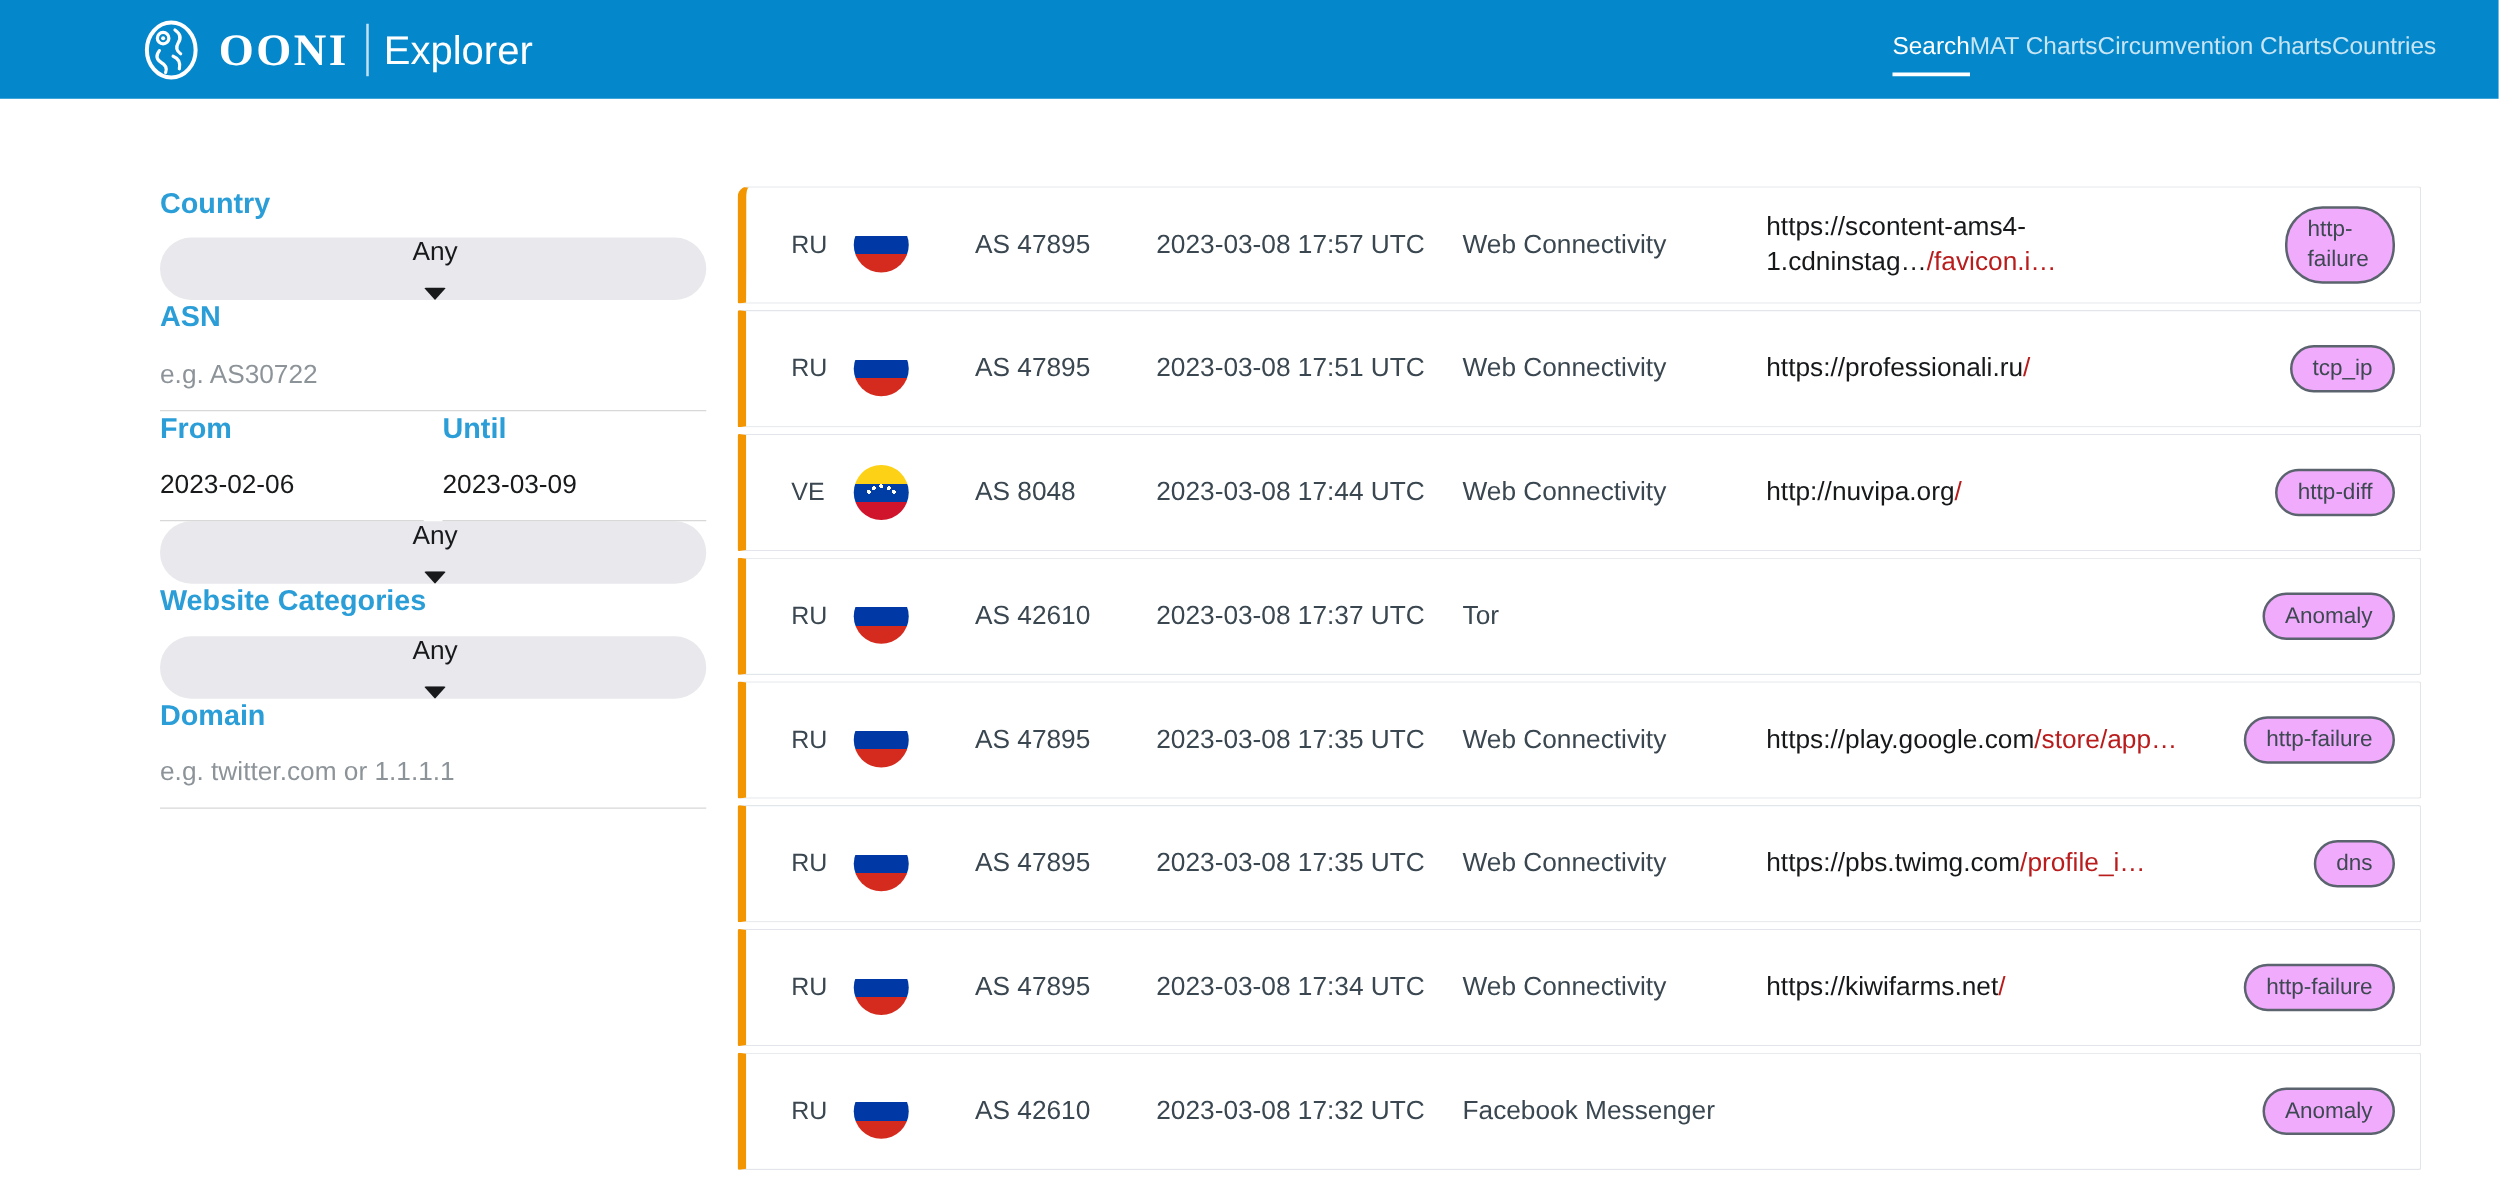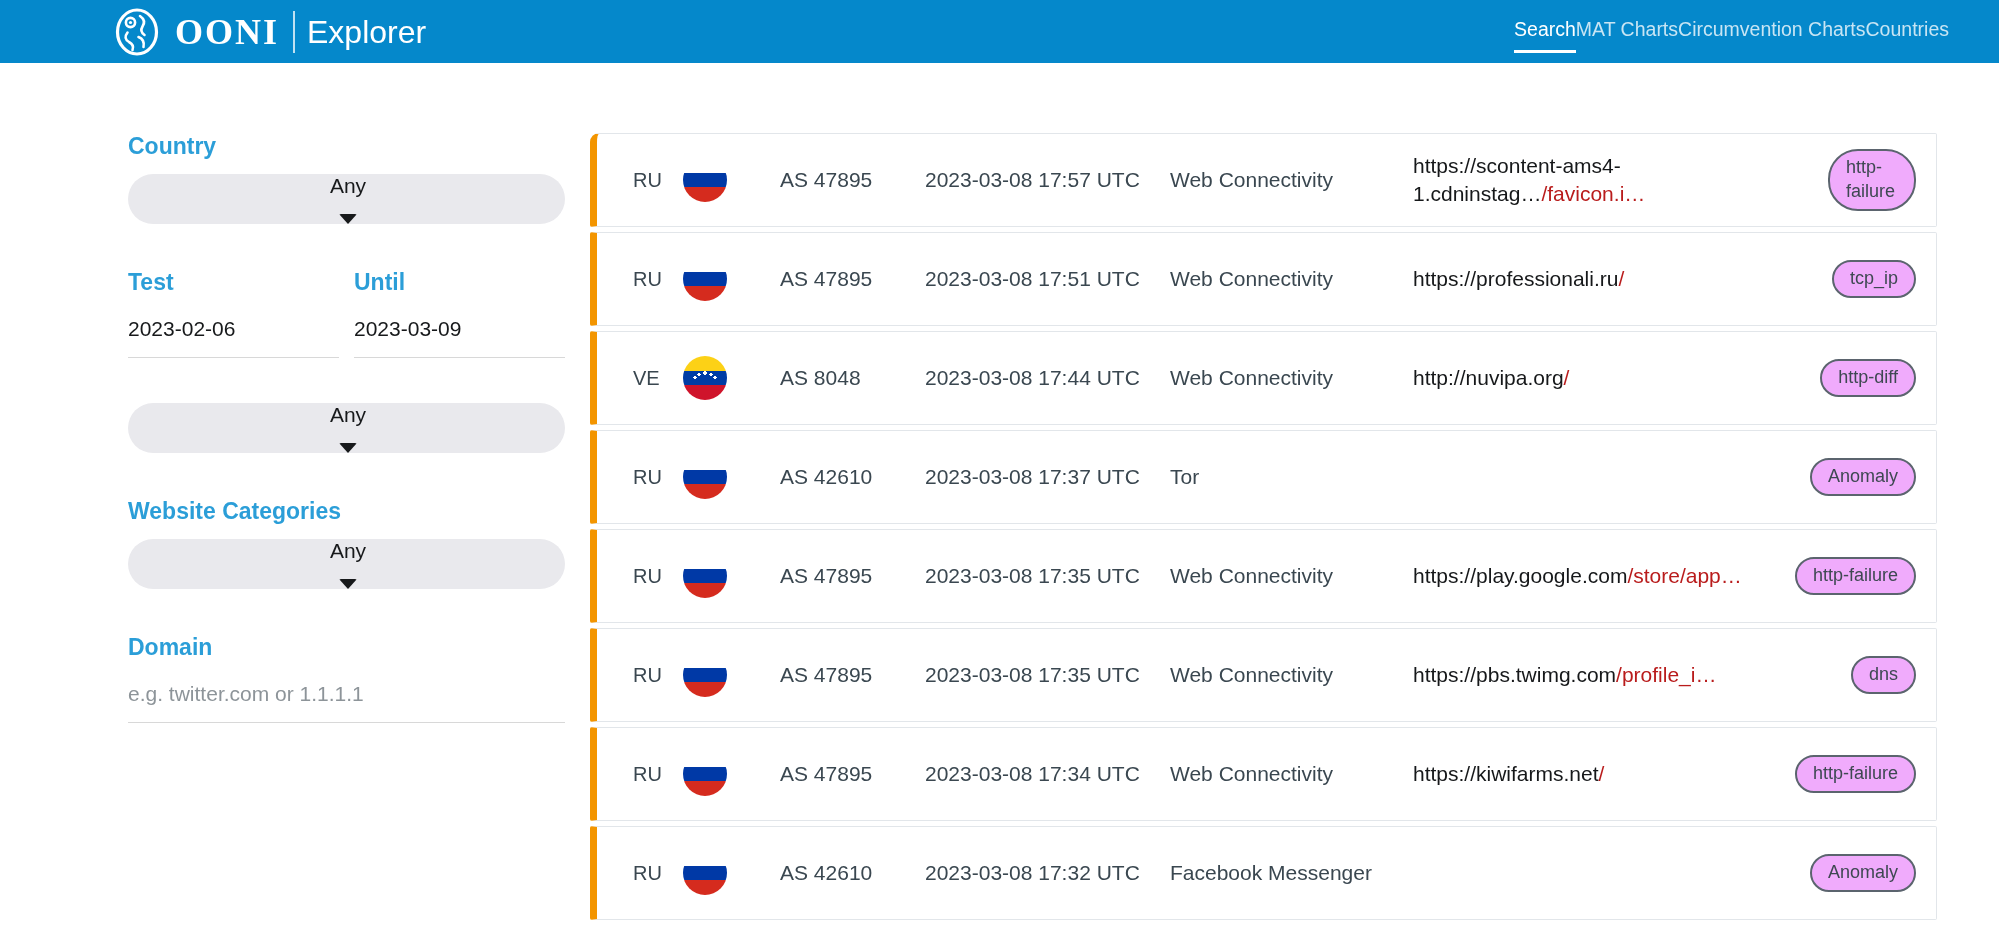--- a/index.html
+++ b/index.html
@@ -4,21 +4,21 @@
 <style>
   * { box-sizing: border-box; }
   html,body { margin:0; padding:0; }
   body {
     width:1999px; height:949px; overflow:hidden; background:#ffffff;
     font-family:"Liberation Sans", sans-serif; -webkit-font-smoothing:antialiased;
   }
 
   
   .header {
-    height:63px; background:#0588cb; display:flex; align-items:center;
+    height:79px; background:#0588cb; display:flex; align-items:center;
     justify-content:space-between; padding:0 50px 0 115px;
   }
   .brand { display:flex; align-items:center; }
   .logo-icon { width:44px; height:48px; margin-right:16px; flex:none; }
   .brand-name {
     font-family:"Liberation Serif", serif; font-weight:bold; font-size:36px;
     color:#fff; letter-spacing:2px; line-height:1;
   }
   .brand-divider { width:2px; height:42px; background:rgba(255,255,255,.75); margin:0 12px 0 14px; }
   .brand-product { font-size:32px; color:#fff; font-weight:400; line-height:1; }
@@ -28,21 +28,21 @@
     padding:8px 0 9px; border-bottom:3px solid transparent;
   }
   .nav-item.active { color:#ffffff; border-bottom-color:#ffffff; }
 
   
   .content { display:flex; padding:70px 0 0 128px; align-items:flex-start; }
   .sidebar { width:437px; flex:none; }
   .results { width:1347px; margin-left:25px; flex:none; }
 
   
-  .filter-group { margin-bottom:45px; }
+  .filter-group { }
   .filter-label {
     display:block; font-size:23px; font-weight:600; color:#2b9ed8;
     margin-bottom:15px; line-height:1.15;
   }
   .select-control {
     height:50px; background:#e9e9ed; border-radius:25px; display:flex;
     align-items:center; justify-content:space-between; padding:0 27px 0 30px;
     font-size:21px; color:#17191b; cursor:pointer;flex-direction:column;
   }
   .caret-down {
@@ -130,25 +130,29 @@
   <aside class="sidebar">
 
     <div class="filter-group">
       <label class="filter-label">Country</label>
       <div class="select-control">
         <span>Any</span>
         <span class="caret-down"></span>
       </div>
     </div>
 
+    <div class="filter-group">
+      <label class="filter-label">ASN</label>
+      <input class="text-input" type="text" placeholder="e.g. AS30722" style="">
+    </div>
 
     <div class="filter-group">
       <div class="date-row">
         <div class="date-col">
-          <label class="filter-label">Test</label>
+          <label class="filter-label">From</label>
           <input class="text-input" type="text" value="2023-02-06" style="">
         </div>
         <div class="date-col">
           <label class="filter-label">Until</label>
           <input class="text-input" type="text" value="2023-03-09" style="">
         </div>
       </div>
     </div>
 
     <div class="filter-group">

